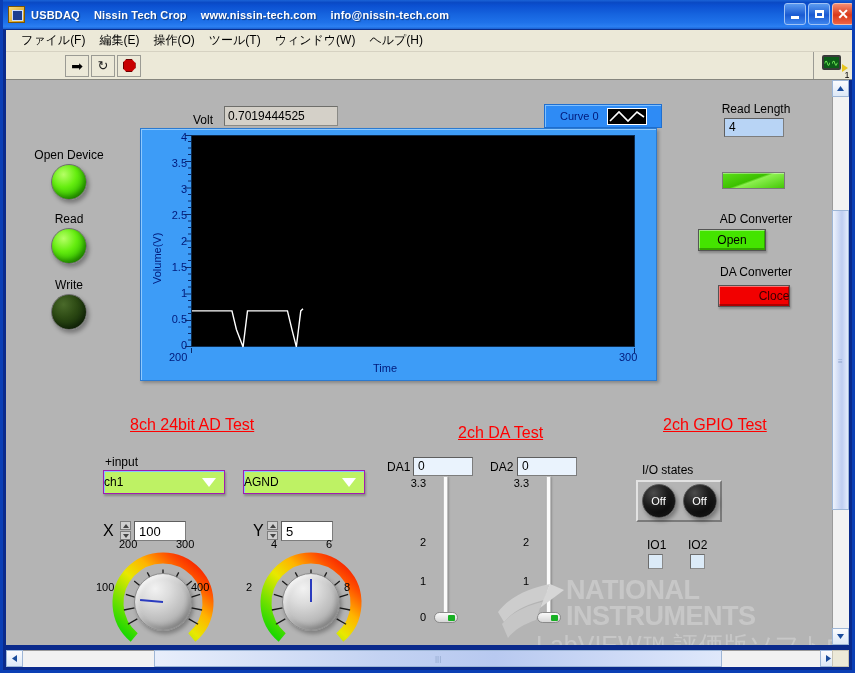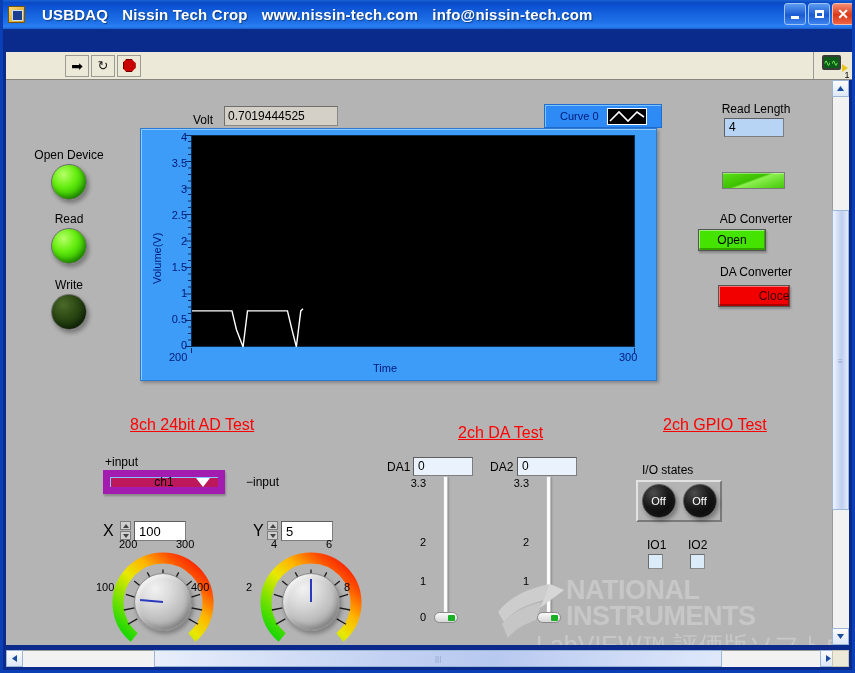--- a/index.html
+++ b/index.html
@@ -28,24 +28,23 @@
   .tb-icon {
     width: 17px; height: 17px; margin-left: 5px; margin-right: 6px;
     background: linear-gradient(135deg,#f7d978,#d39a14);
     border: 1px solid #7a5505; position: relative; flex: none;
   }
   .tb-icon::after {
     content: ""; position: absolute; left: 3px; top: 3px; width: 9px; height: 9px;
     background: #1d3f8f; border: 1px solid #cfe0ff;
   }
   .tb-title {
-    color: #ffffff; font-size: 15px; font-weight: bold;
+    color: #ffffff; font-size: 11px; font-weight: bold;
     white-space: nowrap; letter-spacing: 0.2px;
     text-shadow: 1px 1px 1px rgba(0,0,0,.45);
-    margin-left: 11px;
   }
   .tb-title .sp { display: inline-block; width: 14px; }
   .tb-btns { position: absolute; right: 4px; top: 3px; display: flex; gap: 2px; }
   .tb-btn {
     width: 22px; height: 22px; border-radius: 3px;
     border: 1px solid #9fc2f5;
     display: flex; align-items: center; justify-content: center;
     color: #fff; font-size: 11px; font-weight: bold;
     background: linear-gradient(to bottom,#5b9bf0,#1a5ad2 55%,#3d84ee);
     cursor: pointer;
@@ -178,23 +177,23 @@
   .btn-stop { background: #fcc42c; color: #d00000; }
 
   
   .section-title {
     position: absolute; font-size: 16px; color: #ff0000; font-weight: normal;
     text-decoration: underline; white-space: nowrap;
   }
 
   
   .dropdown {
-    position: absolute; background: #be185d; border: 7px solid #a21caf;
+    position: absolute; background: #bef264; border: 1px solid #a21caf;
     box-shadow: inset 1px 1px 0 #86c4ff, 1px 2px 2px rgba(0,0,0,.25);
-    display: flex; align-items: center; justify-content: center; cursor: pointer;
+    display: flex; align-items: center; justify-content: flex-start; cursor: pointer;
   }
   .dropdown .dd-text { font-size: 12px; color: #000; }
   .dropdown .dd-arrow {
     position: absolute; right: 8px; width: 0; height: 0;
     border-left: 7px solid transparent; border-right: 7px solid transparent; border-top: 9px solid #fff;
   }
 
   
   .knob-letter { position: absolute; font-size: 16px; color: #000; }
   .spinner {
@@ -322,20 +321,28 @@
         </div>
       <div class="tb-btn">
           <div class="max-glyph"></div>
         </div>
       <div class="tb-btn close">
           <span class="x-glyph">✕</span>
         </div>
     </div>
   </div>
 
+  <div class="menubar">
+    <div class="menu-item">ファイル(F)</div>
+    <div class="menu-item">編集(E)</div>
+    <div class="menu-item">操作(O)</div>
+    <div class="menu-item">ツール(T)</div>
+    <div class="menu-item">ウィンドウ(W)</div>
+    <div class="menu-item">ヘルプ(H)</div>
+  </div>
 
   <div class="toolbar">
     <div class="tbar-group">
       <div class="tbar-btn">
         <span class="run-arrow">➡</span>
       </div>
       <div class="tbar-btn">
         <span class="loop-glyph">↻</span>
       </div>
       <div class="tbar-btn">
@@ -461,20 +468,24 @@
     <div class="section-title" style="left:452px; top:344px;">2ch DA Test</div>
     <div class="section-title" style="left:657px; top:336px;">2ch GPIO Test</div>
 
     <div class="slide-label" style="left:99px; top:375px;">+input</div>
     <div class="dropdown" style="left:97px; top:390px; width:122px; height:24px;">
       <span class="dd-text">ch1</span>
       <span class="dd-arrow"></span>
     </div>
 
     <div class="slide-label" style="left:240px; top:375px;margin-top:20px;">−input</div>
+    <div class="dropdown" style="left:237px; top:390px; width:122px; height:24px;">
+      <span class="dd-text">AGND</span>
+      <span class="dd-arrow"></span>
+    </div>
 
     <div class="knob-letter" style="left:97px; top:442px;">X</div>
     <div class="spinner" style="left:114px; top:441px;">
       <div class="spin-half up">
           <span class="tri"></span>
         </div>
       <div class="spin-half dn">
           <span class="tri"></span>
         </div>
     </div>

